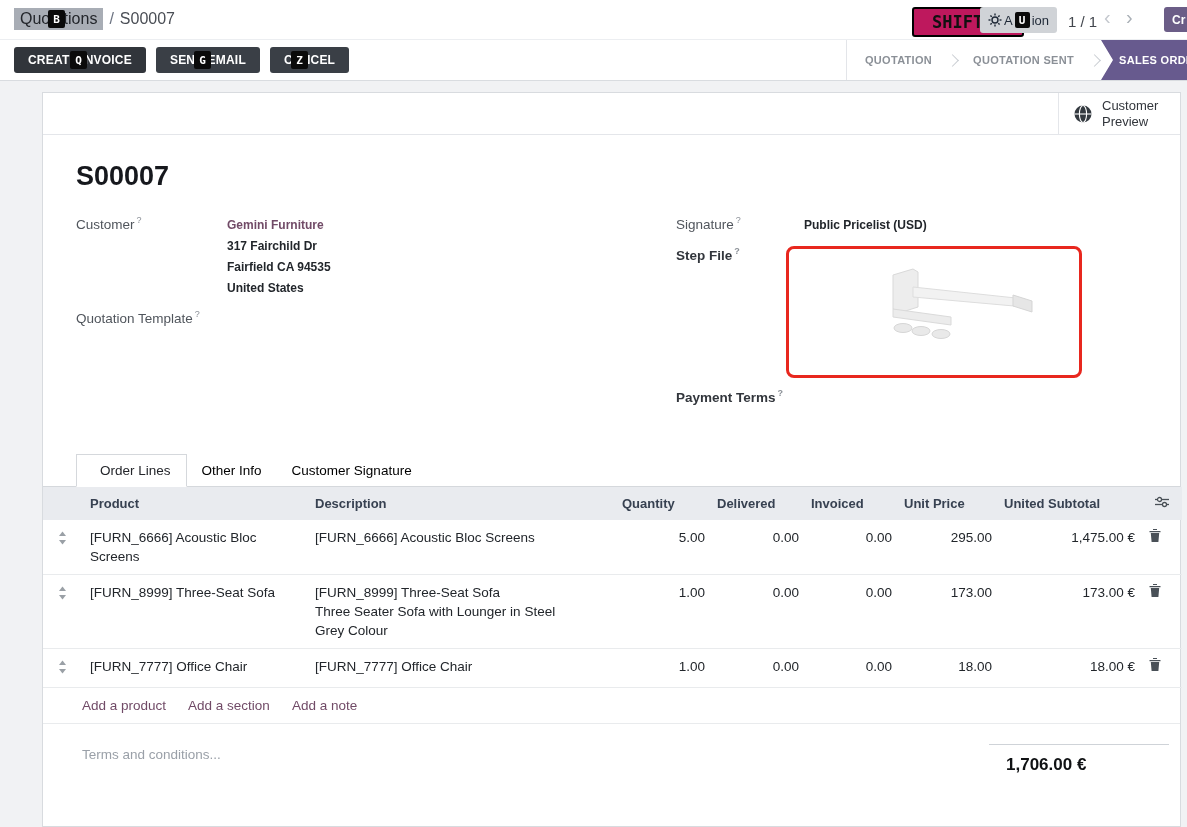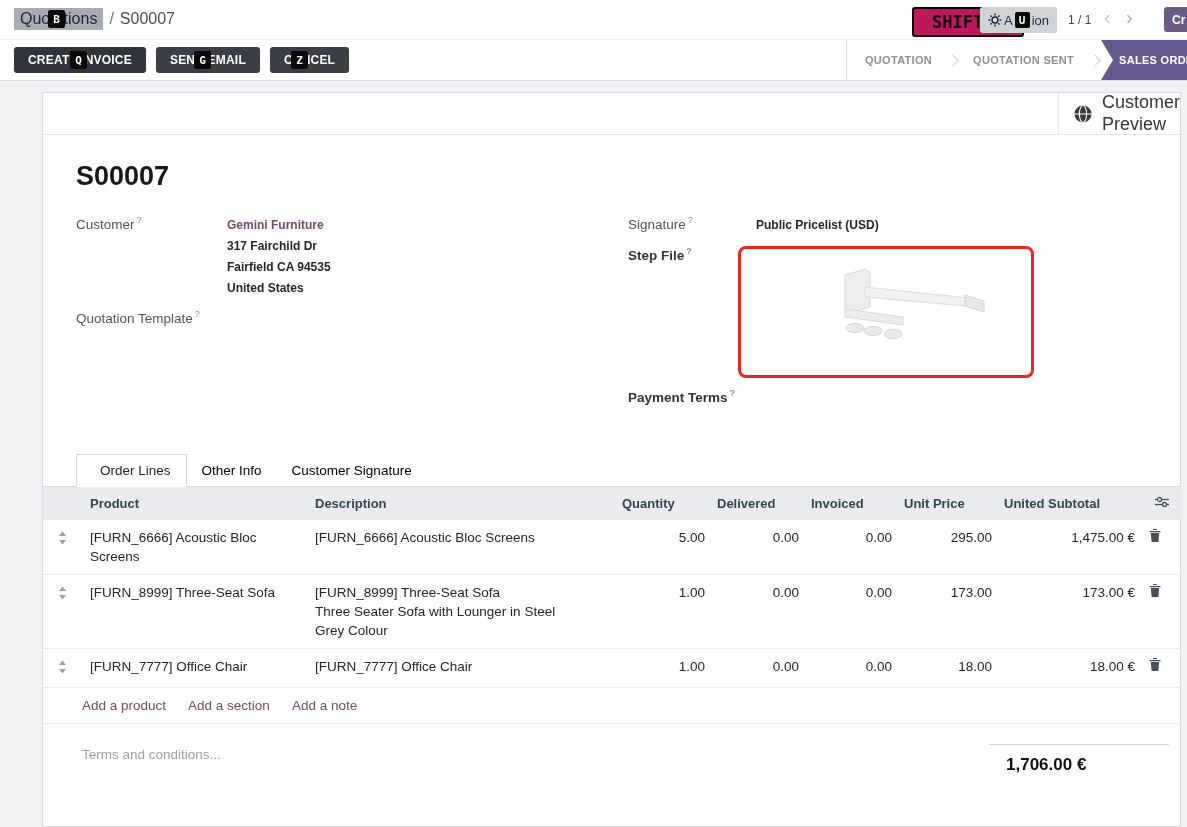--- a/index.html
+++ b/index.html
@@ -9,21 +9,21 @@
     background:#fff; position:relative; overflow:hidden; color:#22262b;
   }
   
   .topbar { position:absolute; top:0; left:0; right:0; height:40px; background:#fff; border-bottom:1px solid #eceef1; z-index:5; }
   .breadcrumb { position:absolute; left:14px; top:8px; font-size:16px; display:flex; align-items:center; gap:6px; }
   .crumb-section { background:#a8adb5; color:#23262b; padding:2px 6px; }
   .crumb-sep { color:#6b7280; }
   .crumb-current { color:#4a4e55; }
   .kbd-plain { position:absolute; left:912px; top:7px; font-family:"DejaVu Sans Mono", monospace; font-size:17px; font-weight:bold; color:#111; background:#be185d; border:2px solid #000; border-radius:3px; padding:3px 18px; }
   .action-btn { position:absolute; left:980px; top:7px; height:26px; background:#d0d3d7; border-radius:3px; display:inline-flex; align-items:center; gap:2px; padding:0 8px; font-size:13px; color:#1f2937; cursor:pointer; }
-  .pager { position:absolute; left:1068px; top:13px; font-size:12px; color:#42464d; }
+  .pager { position:absolute; left:1068px; top:13px; font-size:15px; color:#42464d; }
   .chev { position:absolute; top:6px; font-size:20px; cursor:pointer; }
   .chev-left { left:1104px; color:#c4c8ce; }
   .chev-right { left:1126px; color:#aab0b7; }
   .corner-btn { position:absolute; left:1164px; top:7px; height:25px; width:44px; background:#6b5d87; color:#fff; font-size:12px; font-weight:bold; border:none; border-radius:3px; text-align:left; padding-left:8px; cursor:pointer; }
   
   .hint { position:absolute; width:17px; height:18px; background:#0a0a0a; color:#fff; font-family:"DejaVu Sans Mono", monospace; font-size:11px; font-weight:bold; display:flex; align-items:center; justify-content:center; border-radius:2px; z-index:60; }
   .hint-inline { width:15px; height:16px; background:#0a0a0a; color:#fff; font-family:"DejaVu Sans Mono", monospace; font-size:11px; font-weight:bold; display:inline-flex; align-items:center; justify-content:center; border-radius:2px; }
   .hint-b { left:48px; top:10px; }
   .hint-q { left:70px; top:51px; }
   .hint-g { left:194px; top:51px; }
@@ -35,24 +35,24 @@
   .btn-primary { background:#31353b; }
   .statusbar { display:flex; align-items:center; height:100%; border-left:1px solid #e3e5e9; padding-left:4px; }
   .status-step { font-size:11px; font-weight:bold; letter-spacing:.3px; color:#8b9097; padding:0 14px; white-space:nowrap; cursor:pointer; }
   .status-sep { width:9px; height:9px; border-top:1px solid #c9cdd2; border-right:1px solid #c9cdd2; transform:rotate(45deg); margin:0 2px; flex:0 0 auto; }
   .status-active { background:#675a8e; color:#fff; height:40px; display:flex; align-items:center; padding:0 8px 0 18px; width:86px; overflow:hidden; white-space:nowrap; font-size:11px; font-weight:bold; letter-spacing:.3px; clip-path:polygon(0 0,100% 0,100% 100%,0 100%,12px 50%); cursor:pointer; }
   
   .content { position:absolute; top:81px; left:0; right:0; bottom:0; background:#f1f2f4; padding:11px 6px 0 42px; }
   .sheet { background:#fff; border:1px solid #d8dbdf; min-height:100%; position:relative; }
   .sheet-header { height:42px; border-bottom:1px solid #e4e6ea; display:flex; justify-content:flex-end; }
   .preview-cell { border-left:1px solid #e4e6ea; display:flex; align-items:center; gap:9px; padding:0 14px; cursor:pointer; }
-  .preview-label { font-size:18px; color:#32363c; width:64px; line-height:1.2; }
+  .preview-label { font-size:13px; color:#32363c; width:64px; line-height:1.2; }
   .sheet-body { padding:0 20px 0 33px; }
   .title { font-size:27px; font-weight:bold; color:#16181d; margin-top:26px; }
-  .form-grid { display:grid; grid-template-columns:552px 1fr; margin-top:23px; align-items:start; }
+  .form-grid { display:grid; grid-template-columns:552px 1fr; margin-top:23px; align-items:start;gap:48px; }
   .field-row { display:flex; margin-bottom:10px; align-items:flex-start; }
   .label { font-size:13.5px; color:#50555c; }
   .label-strong { font-weight:bold; color:#32363c; }
   .lw-left { width:151px; flex:0 0 151px; }
   .lw-right { width:128px; flex:0 0 128px; }
   sup.q { color:#8a8f96; font-size:9px; margin-left:2px; }
   .value { font-size:12px; color:#22262b; line-height:21px;font-weight:bold; }
   .link { color:#714B67; cursor:pointer; }
   .step-box { width:296px; height:132px; border:3px solid #e8271e; border-radius:8px; background:#fff; display:flex; align-items:center; justify-content:center; margin-left:-18px; }
   

